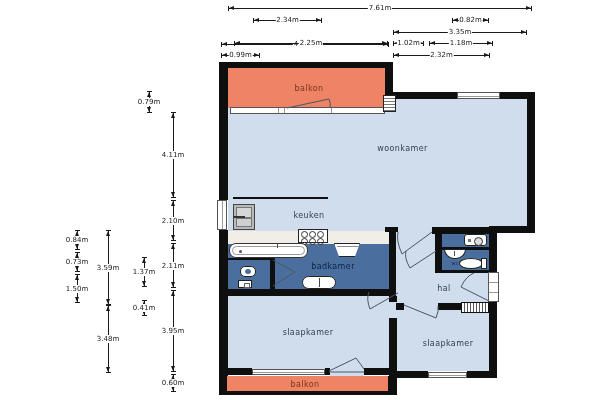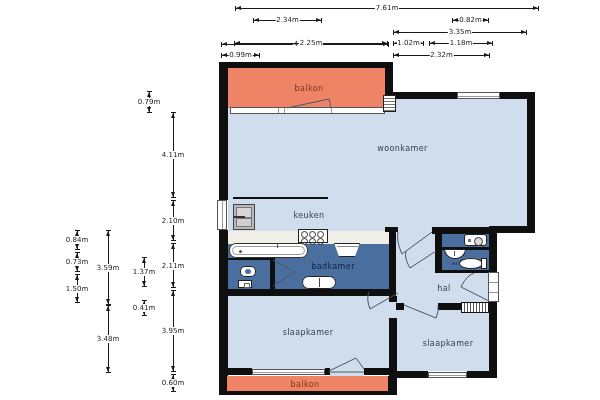--- a/index.html
+++ b/index.html
@@ -173,21 +173,21 @@
   <div class="room-label" style="left:383px;top:148px;padding-left:39px;">woonkamer</div>
   <div class="room-label" style="left:309px;top:215px;">keuken</div>
   <div class="room-label lbl-dark" style="left:333px;top:266px;">badkamer</div>
   <div class="room-label lbl-dark lbl-tiny" style="left:455px;top:263px;">wc</div>
   <div class="room-label" style="left:436px;top:288px;margin-left:8px;">hal</div>
   <div class="room-label" style="left:308px;top:332px;">slaapkamer</div>
   <div class="room-label" style="left:448px;top:343px;">slaapkamer</div>
   <div class="room-label lbl-balkon" style="left:305px;top:384px;">balkon</div>
 
   <div id="dimensions">
-      <div class="dim h" style="left: 228px; top: 4px; width: 304px; height: 9px; margin-left: 7px;">
+      <div class="dim h" style="left: 228px; top: 4px; width: 304px; height: 9px;">
         <span class="ln"></span>
         <span class="tk t1"></span>
         <span class="tk t2"></span>
         <span class="ar a1"></span>
         <span class="ar a2"></span>
         <span class="lb">7.61m</span>
       </div>
       <div class="dim h" style="left: 253px; top: 16px; width: 69px; height: 9px;">
         <span class="ln"></span>
         <span class="tk t1"></span>

